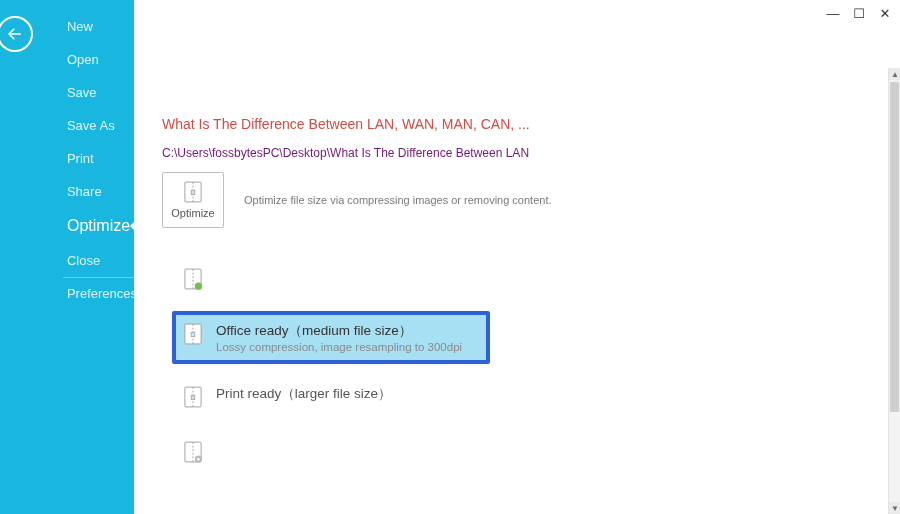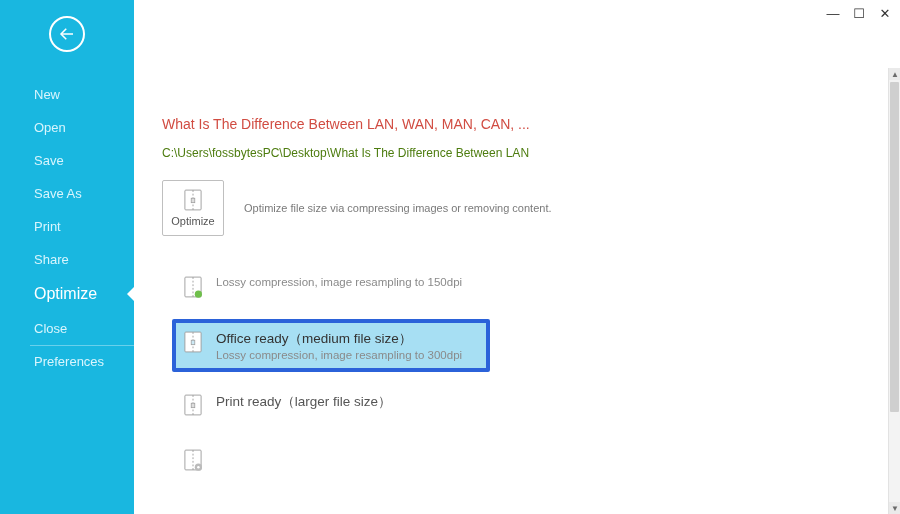--- a/index.html
+++ b/index.html
@@ -4,21 +4,21 @@
 <style>
   * { box-sizing: border-box; margin: 0; padding: 0; }
   html, body { width: 900px; height: 514px; font-family: "Segoe UI", Arial, sans-serif; overflow: hidden; background: #fff; }
   .app { display: flex; width: 900px; height: 514px; position: relative; }
   
   
   .window-controls { position: absolute; top: 4px; right: 6px; display: flex; gap: 8px; align-items: center; z-index: 50; }
   .window-controls span { width: 18px; height: 18px; display: flex; align-items: center; justify-content: center; font-size: 13px; color: #333; cursor: default; }
   
   
-  .sidebar { width: 134px; background: #19b7e0; color: #fff; display: flex; flex-direction: column; }
+  .sidebar { width: 134px; background: #19b7e0; color: #fff; display: flex; flex-direction: row; justify-content: center; }
   .sidebar-header { height: 68px; display: flex; align-items: center; justify-content: center; background: #19b7e0; border-bottom: 0; }
   .back-circle { width: 36px; height: 36px; border: 2px solid #fff; border-radius: 50%; display: flex; align-items: center; justify-content: center; cursor: pointer; }
   .back-circle svg { stroke: #fff; }
   .sidebar-items { padding-top: 10px; }
   .sidebar-item { position: relative; padding: 9px 0 9px 34px; font-size: 13px; color: #d8f5fd; cursor: pointer; }
   .sidebar-item.active { color: #fff; font-size: 16px; font-weight: 500; }
   .sidebar-item.underline::after {
     content: ""; position: absolute; left: 30px; right: 0; bottom: -1px; height: 1px; background: rgba(255,255,255,0.35);
   }
   
@@ -26,21 +26,21 @@
     position: absolute; right: -1px; top: 50%; transform: translateY(-50%);
     width: 0; height: 0; border-top: 8px solid transparent; border-bottom: 8px solid transparent; border-right: 8px solid #fff;
   }
   
   
   .main { flex: 1; position: relative; background: #fff; }
   .content-scroll { position: absolute; top: 68px; left: 0; right: 12px; bottom: 0; overflow: hidden; }
   .content-inner { padding: 0 28px 30px 28px; }
   
   .doc-title { color: #d14c42; font-size: 14px; margin-top: 48px; margin-bottom: 14px; font-weight: 400; }
-  .doc-path  { color: #4d7c0f; font-size: 12px; margin-bottom: 20px; }
+  .doc-path  { color: #701a75; font-size: 12px; margin-bottom: 12px; }
   
   .optimize-header-row { display: flex; align-items: center; gap: 20px; margin-bottom: 28px; }
   .optimize-tile {
     width: 62px; height: 56px; border: 1px solid #bfbfbf; border-radius: 2px;
     display: flex; flex-direction: column; align-items: center; justify-content: center; gap: 4px;
     cursor: pointer; background: #fff; position: relative;
   }
   .optimize-tile .zip-icon { width: 18px; height: 22px; }
   .optimize-tile-label { font-size: 11px; color: #555; }
   .optimize-desc { font-size: 11px; color: #7a7a7a; }
@@ -125,21 +125,20 @@
 
         <div class="options-list">
 
           <div class="option-row">
             <svg class="zip-svg option-icon" viewBox="0 0 20 24">
               <rect class="page" x="1" y="1" width="18" height="22" rx="1"></rect>
               <path class="zipper" d="M10 1 v22" stroke-dasharray="2 2"></path>
               <circle class="badge" cx="16" cy="20" r="4"></circle>
             </svg>
             <div class="option-texts">
-              <span class="option-sub">Lossy compression, image resampling to 150dpi</span>
             </div>
           </div>
 
           <div class="option-row selected">
             <svg class="zip-svg option-icon" viewBox="0 0 20 24">
               <rect class="page" x="1" y="1" width="18" height="22" rx="1"></rect>
               <path class="zipper" d="M10 1 v22" stroke-dasharray="2 2"></path>
               <rect x="8" y="10" width="4" height="5" fill="#cce9f5" stroke="#9a9a9a" stroke-width="0.8"></rect>
             </svg>
             <div class="option-texts">

